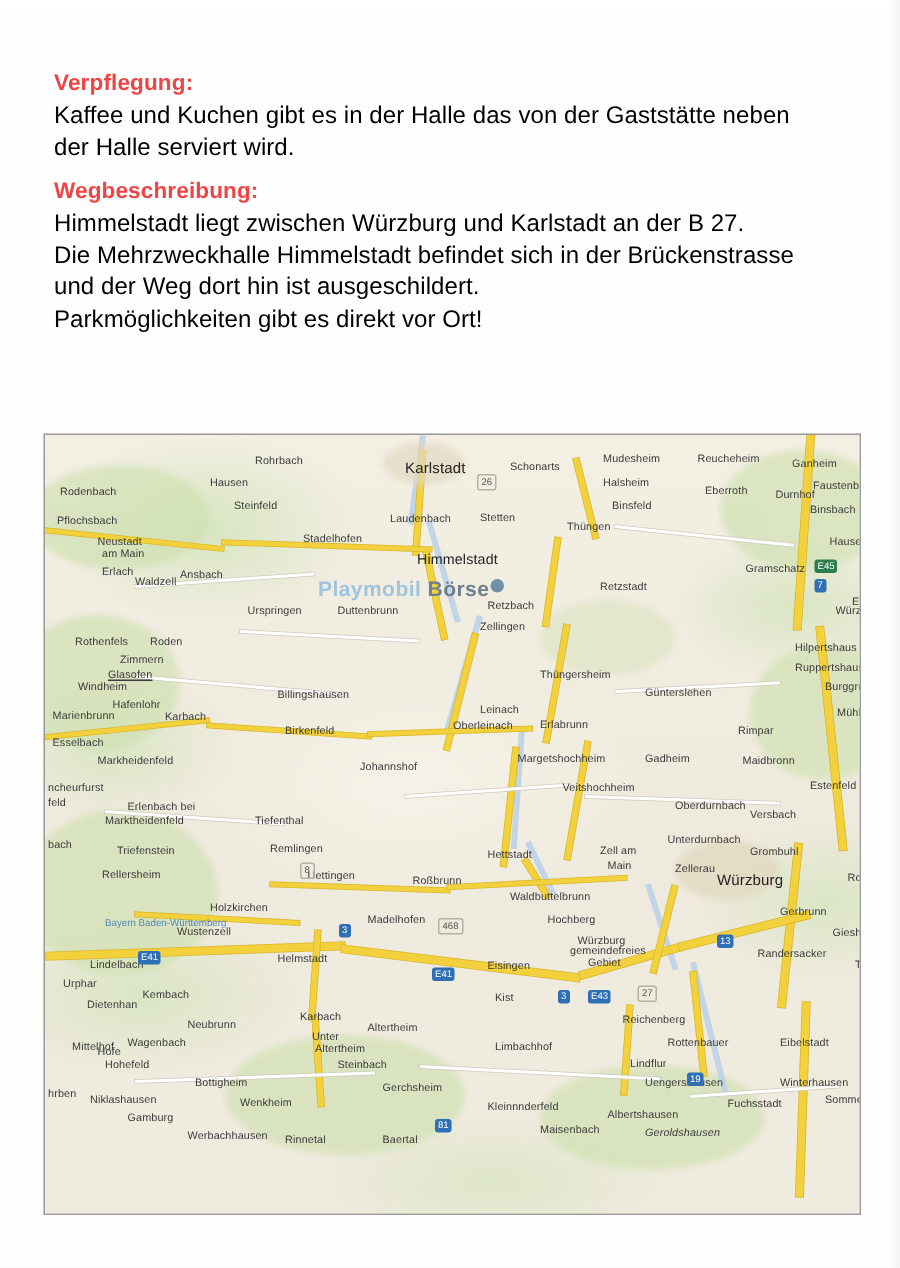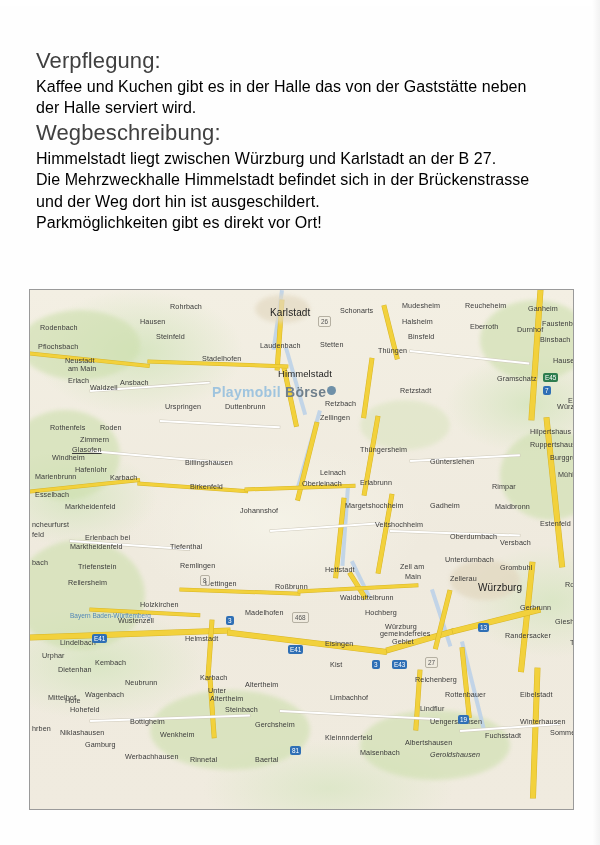--- a/index.html
+++ b/index.html
@@ -35,25 +35,25 @@
   .text-block {
     position: absolute;
     left: 36px;
     width: 540px;
   }
   .block-verpflegung { top: 46px; }
   .block-wegbeschreibung { top: 118px; }
 
   h2.heading {
     margin: 0 0 1px 0;
-    font-size: 22px;
-    font-weight: normal;
+    font-size: 15px;
+    font-weight: bold;
     letter-spacing: .1px;
     line-height: 1.32;
-    color: #404040;
+    color: #ef4444;
   }
   p.para {
     margin: 0;
     font-size: 16px;
     line-height: 1.33;
     color: #000;
     letter-spacing: .05px;
   }
 
   

